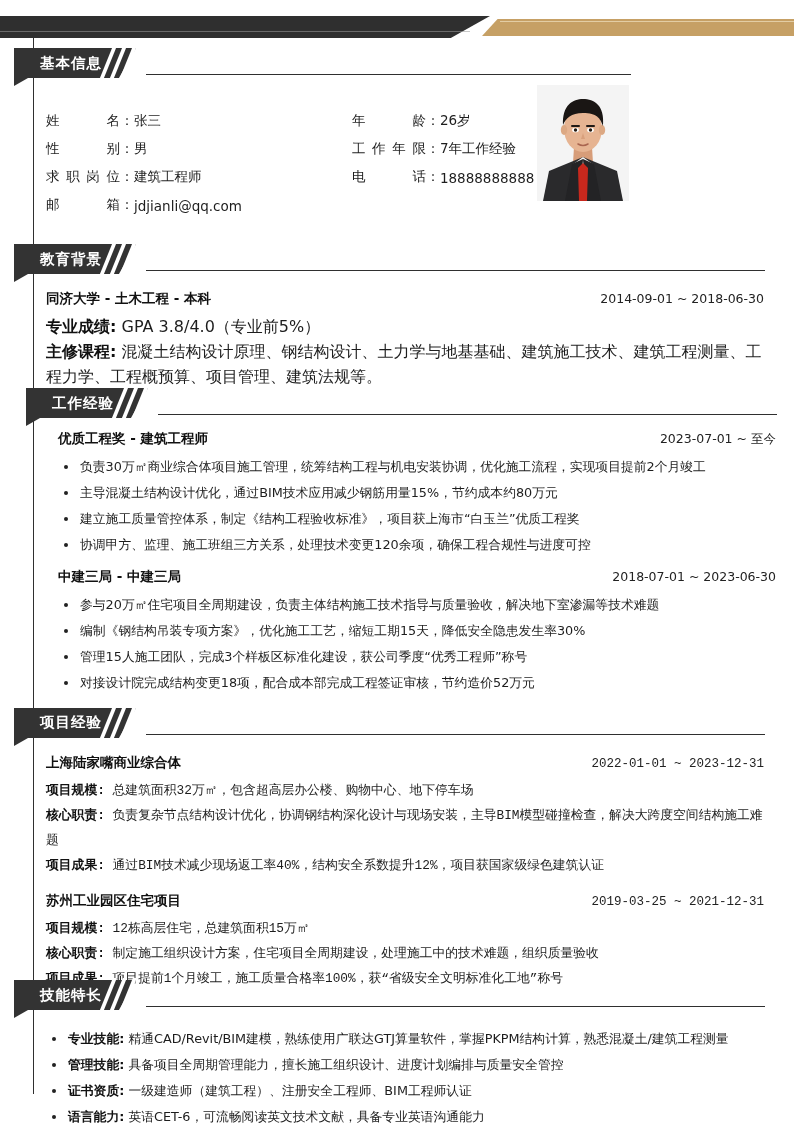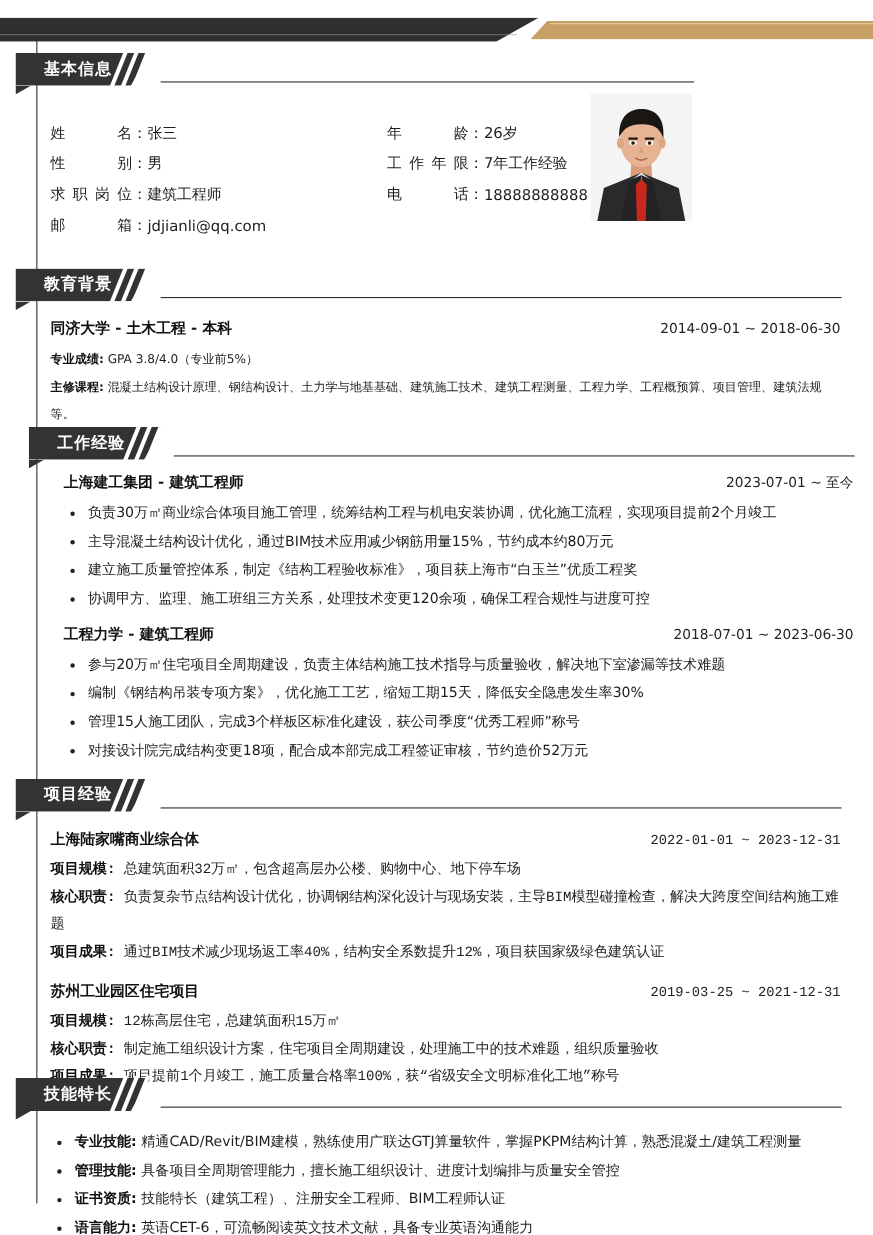--- a/index.html
+++ b/index.html
@@ -241,21 +241,21 @@
   }
 
   
   .sec-basic    { position: absolute; left: 0;  top: 48px;   width: 660px; }
   .sec-edu      { position: absolute; left: 0;  top: 244px;  width: 794px; }
   .sec-work     { position: absolute; left: 12px;  top: 388px;  width: 794px; }
   .sec-proj     { position: absolute; left: 0;  top: 708px;  width: 794px; font-family: Liberation Mono, monospace; }
   .sec-skill    { position: absolute; left: 0;  top: 980px;  width: 794px; }
 
   .edu-body  { padding-top: 12px; }
-  .edu-line  { font-size: 11px; line-height: 25px; }
+  .edu-line  { font-size: 16px; line-height: 25px; }
 </style>
 </head>
 <body>
 
 <div class="page">
 
   <div class="topbar-wrap">
     <div class="topbar-dark"></div>
     <div class="topbar-dark-line"></div>
     <div class="topbar-gold"></div>
@@ -404,34 +404,34 @@
           <i></i>
           <i></i>
         </div>
       <div class="sec-rule" style="left:132px"></div>
     </div>
 
     <div class="sec-body">
 
       <div class="entry">
         <div class="entry-head">
-          <span class="entry-title">上海建工集团 - 建筑工程师</span>
+          <span class="entry-title">优质工程奖 - 建筑工程师</span>
           <span class="entry-date">2023-07-01 ~ 至今</span>
         </div>
         <ul class="bullets">
           <li>负责30万㎡商业综合体项目施工管理，统筹结构工程与机电安装协调，优化施工流程，实现项目提前2个月竣工</li>
           <li>主导混凝土结构设计优化，通过BIM技术应用减少钢筋用量15%，节约成本约80万元</li>
           <li>建立施工质量管控体系，制定《结构工程验收标准》，项目获上海市“白玉兰”优质工程奖</li>
           <li>协调甲方、监理、施工班组三方关系，处理技术变更120余项，确保工程合规性与进度可控</li>
         </ul>
       </div>
 
       <div class="entry" style="margin-top:10px">
         <div class="entry-head">
-          <span class="entry-title">工程力学 - 建筑工程师</span>
+          <span class="entry-title">中建三局 - 中建三局</span>
           <span class="entry-date">2018-07-01 ~ 2023-06-30</span>
         </div>
         <ul class="bullets">
           <li>参与20万㎡住宅项目全周期建设，负责主体结构施工技术指导与质量验收，解决地下室渗漏等技术难题</li>
           <li>编制《钢结构吊装专项方案》，优化施工工艺，缩短工期15天，降低安全隐患发生率30%</li>
           <li>管理15人施工团队，完成3个样板区标准化建设，获公司季度“优秀工程师”称号</li>
           <li>对接设计院完成结构变更18项，配合成本部完成工程签证审核，节约造价52万元</li>
         </ul>
       </div>
 
@@ -514,21 +514,21 @@
         <li>
           <span class="k">专业技能:</span>
           <span>精通CAD/Revit/BIM建模，熟练使用广联达GTJ算量软件，掌握PKPM结构计算，熟悉混凝土/建筑工程测量</span>
         </li>
         <li>
           <span class="k">管理技能:</span>
           <span>具备项目全周期管理能力，擅长施工组织设计、进度计划编排与质量安全管控</span>
         </li>
         <li>
           <span class="k">证书资质:</span>
-          <span>技能特长（建筑工程）、注册安全工程师、BIM工程师认证</span>
+          <span>一级建造师（建筑工程）、注册安全工程师、BIM工程师认证</span>
         </li>
         <li>
           <span class="k">语言能力:</span>
           <span>英语CET-6，可流畅阅读英文技术文献，具备专业英语沟通能力</span>
         </li>
       </ul>
     </div>
   </div>
 
 </div>

